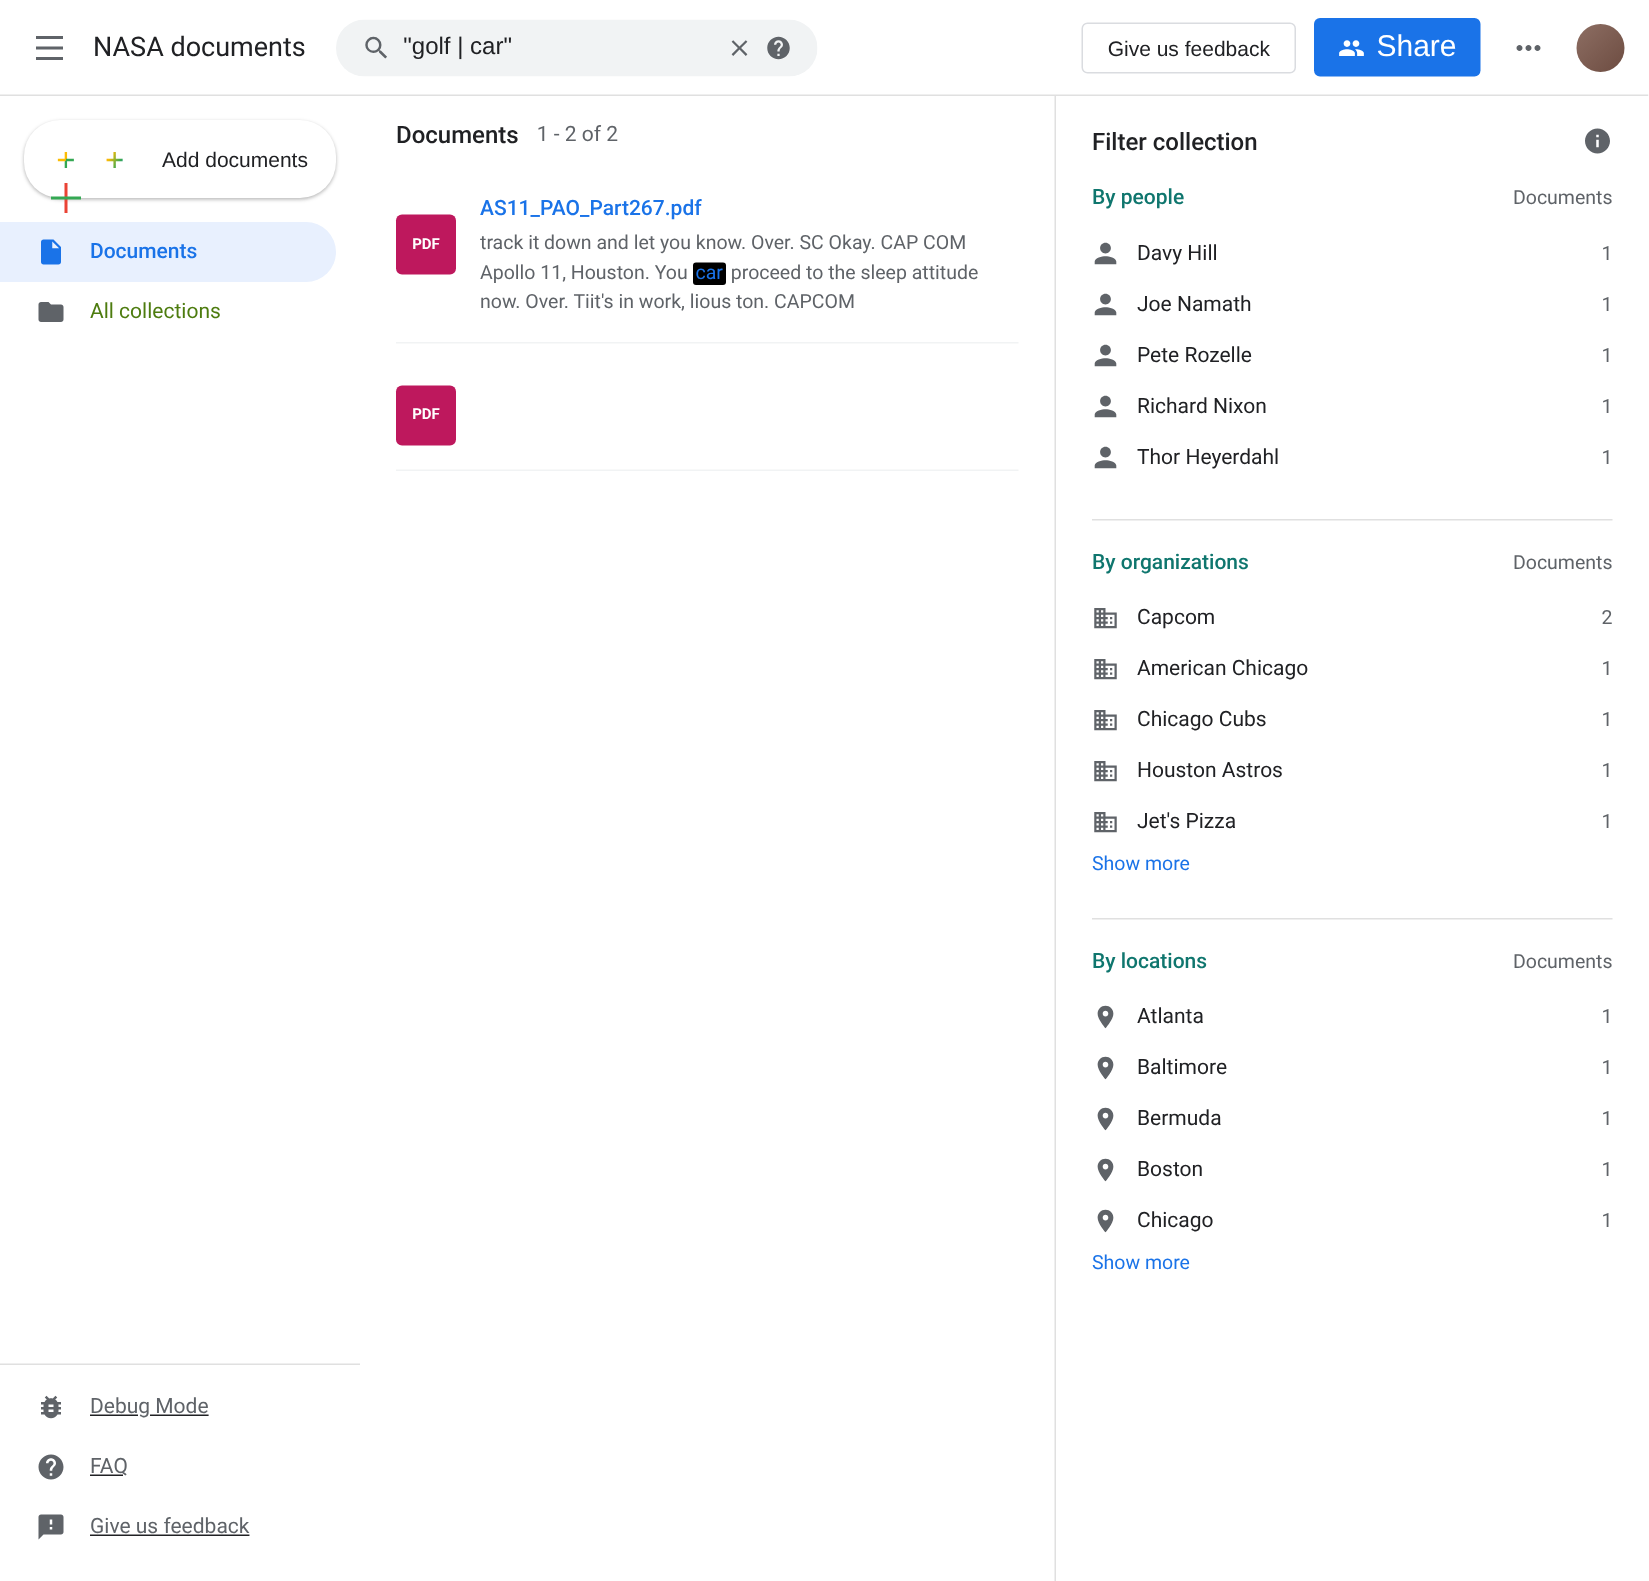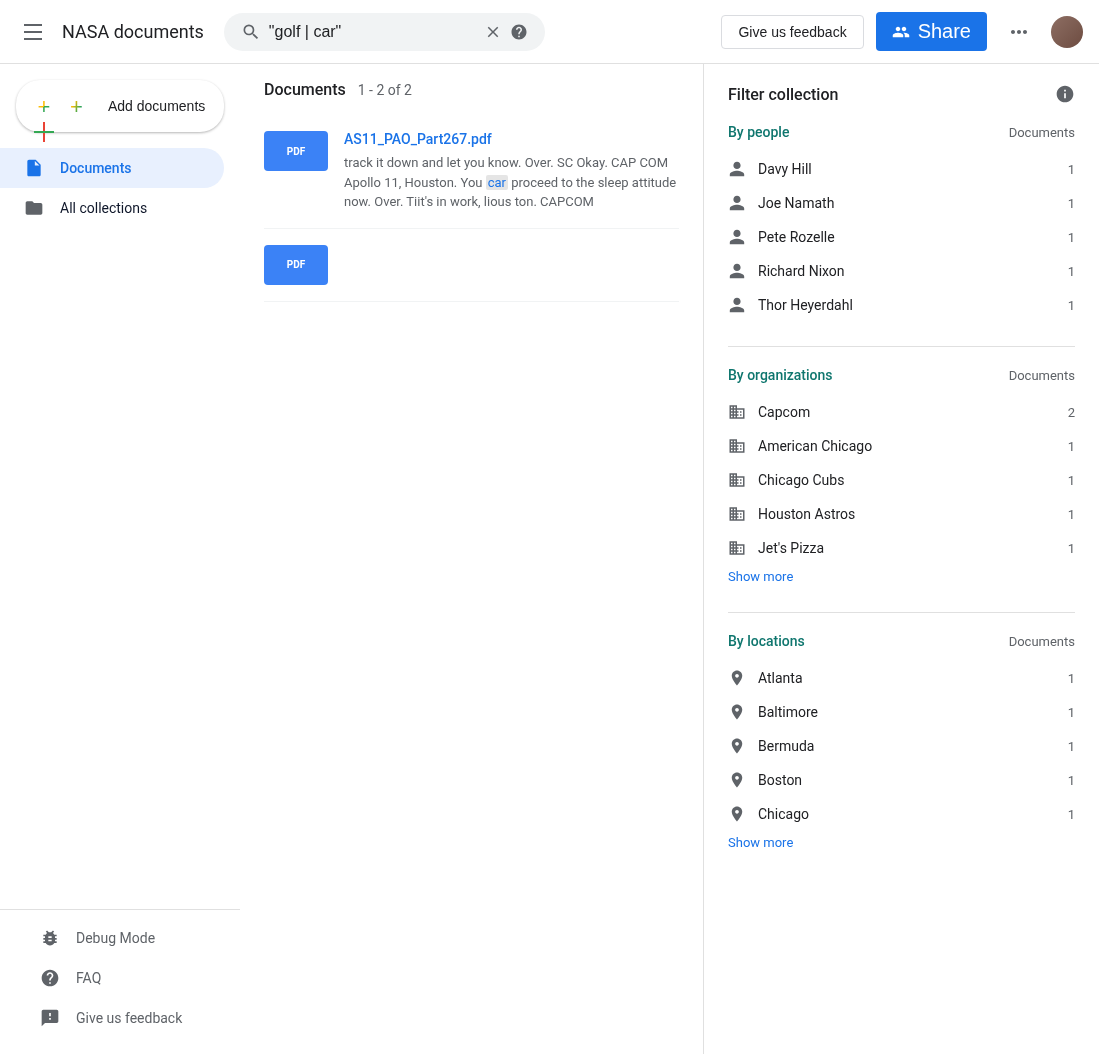--- a/index.html
+++ b/index.html
@@ -36,44 +36,44 @@
     .sidebar {
       width: 240px; flex-shrink: 0; display: flex; flex-direction: column; padding: 8px 0; border-right: none; overflow-y: auto;
     }
     .add-docs-btn {
       display: flex; align-items: center; gap: 12px; margin: 8px 16px 16px; padding: 12px 16px; border-radius: 24px; border: none; background: #fff; box-shadow: 0 1px 3px rgba(0,0,0,0.2), 0 1px 2px rgba(0,0,0,0.1); cursor: pointer; font-size: 14px; color: #202124; font-weight: 500;
     }
     .plus-icon { width: 24px; height: 24px; position: relative; flex-shrink: 0; }
     .plus-icon::before { content: '+'; font-size: 22px; font-weight: 300; background: linear-gradient(135deg, #ea4335 25%, #fbbc04 25%, #fbbc04 50%, #34a853 50%, #34a853 75%, #4285f4 75%); -webkit-background-clip: text; -webkit-text-fill-color: transparent; }
     .sidebar-nav { flex: 1; }
     .sidebar-item {
-      display: flex; align-items: center; gap: 16px; padding: 10px 24px; cursor: pointer; border-radius: 0 24px 24px 0; margin-right: 16px; color: #0f172a;
+      display: flex; align-items: center; gap: 16px; padding: 10px 24px; cursor: pointer; border-radius: 0 24px 24px 0; margin-right: 16px; color: #4d7c0f;
     }
     .sidebar-item.active { background: #e8f0fe; color: #1a73e8; font-weight: 500; }
     .sidebar-item-icon { width: 20px; height: 20px; display: flex; align-items: center; justify-content: center; flex-shrink: 0; }
-    .sidebar-bottom { border-top: 1px solid #e0e0e0; padding: 8px 16px; margin-top: auto; }
+    .sidebar-bottom { border-top: 1px solid #e0e0e0; padding: 8px 0; margin-top: auto; text-decoration: underline; }
     .sidebar-bottom-item {
       display: flex; align-items: center; gap: 16px; padding: 10px 24px; cursor: pointer; color: #5f6368;
     }
 
     
     .content { flex: 1; overflow-y: auto; padding: 16px 24px; }
     .results-header { display: flex; align-items: center; gap: 12px; margin-bottom: 16px; }
     .results-title { font-size: 16px; font-weight: 500; color: #202124; }
     .results-count { font-size: 14px; color: #5f6368; }
 
     
     .doc-item { display: flex; gap: 16px; padding: 16px 0; border-bottom: 1px solid #f1f3f4; cursor: pointer; }
     .pdf-icon {
-      width: 64px; height: 40px; background: #3b82f6; border-radius: 4px; display: flex; align-items: center; justify-content: center; color: #fff; font-size: 10px; font-weight: 700; flex-shrink: 0;
+      width: 40px; height: 40px; background: #be185d; border-radius: 4px; display: flex; align-items: center; justify-content: center; color: #fff; font-size: 10px; font-weight: 700; flex-shrink: 0; margin-top: 12px;
     }
     .doc-info { flex: 1; }
     .doc-title { font-size: 14px; font-weight: 500; color: #1a73e8; margin-bottom: 6px; }
     .doc-snippet { font-size: 13px; color: #5f6368; line-height: 1.5; }
-    .highlight { background: #e5e5e5; color: #1a73e8; padding: 0 2px; border-radius: 2px; text-align: center; }
+    .highlight { background: #000000; color: #1a73e8; padding: 0 2px; border-radius: 2px; text-align: center; }
 
     
     .filter-panel {
       width: 396px; flex-shrink: 0; border-left: 1px solid #e0e0e0; padding: 20px 24px; overflow-y: auto;
     }
     .filter-header { display: flex; align-items: center; justify-content: space-between; margin-bottom: 20px; }
     .filter-title { font-size: 16px; font-weight: 500; }
     .info-icon { color: #5f6368; cursor: pointer; }
     .filter-section { margin-bottom: 24px; }
     .filter-section-header { display: flex; align-items: center; justify-content: space-between; margin-bottom: 12px; }

